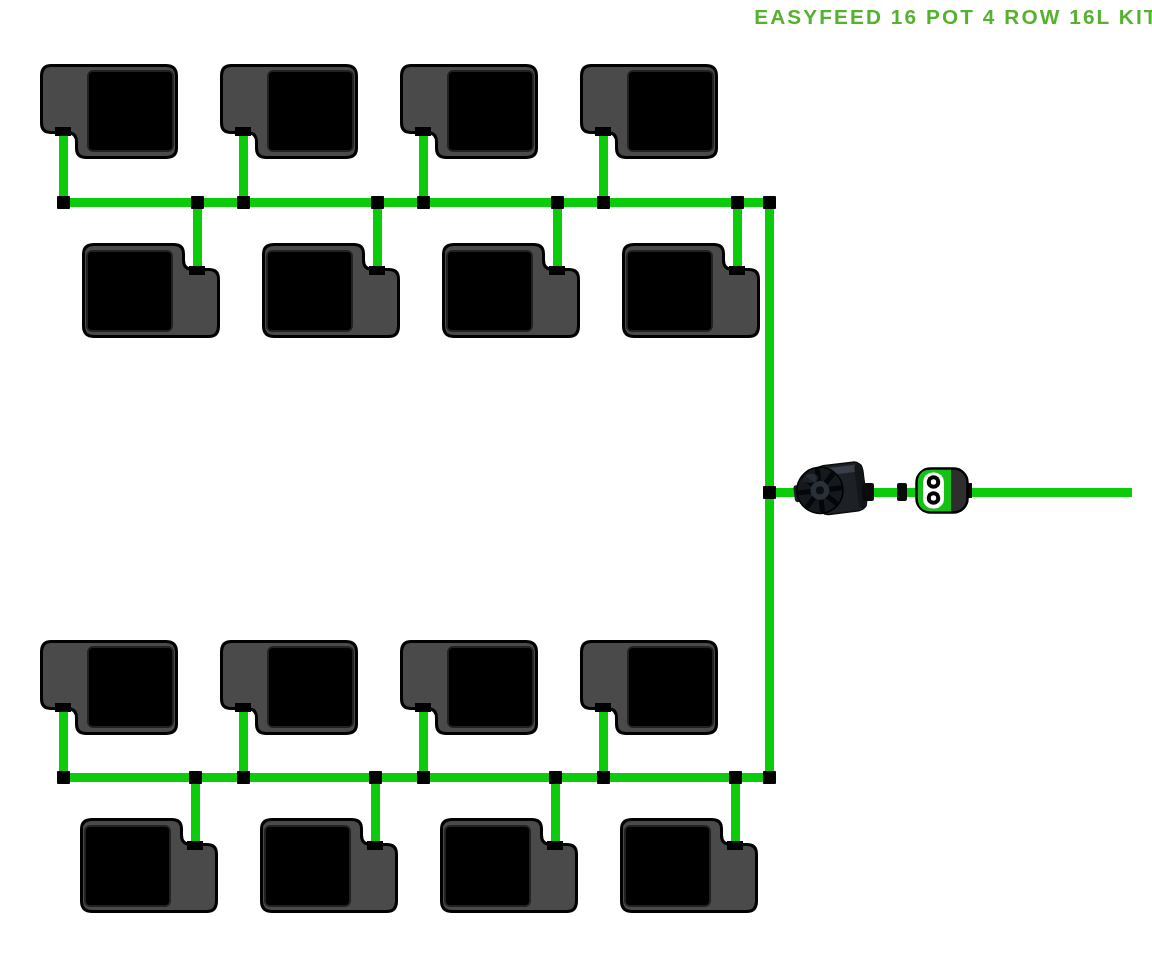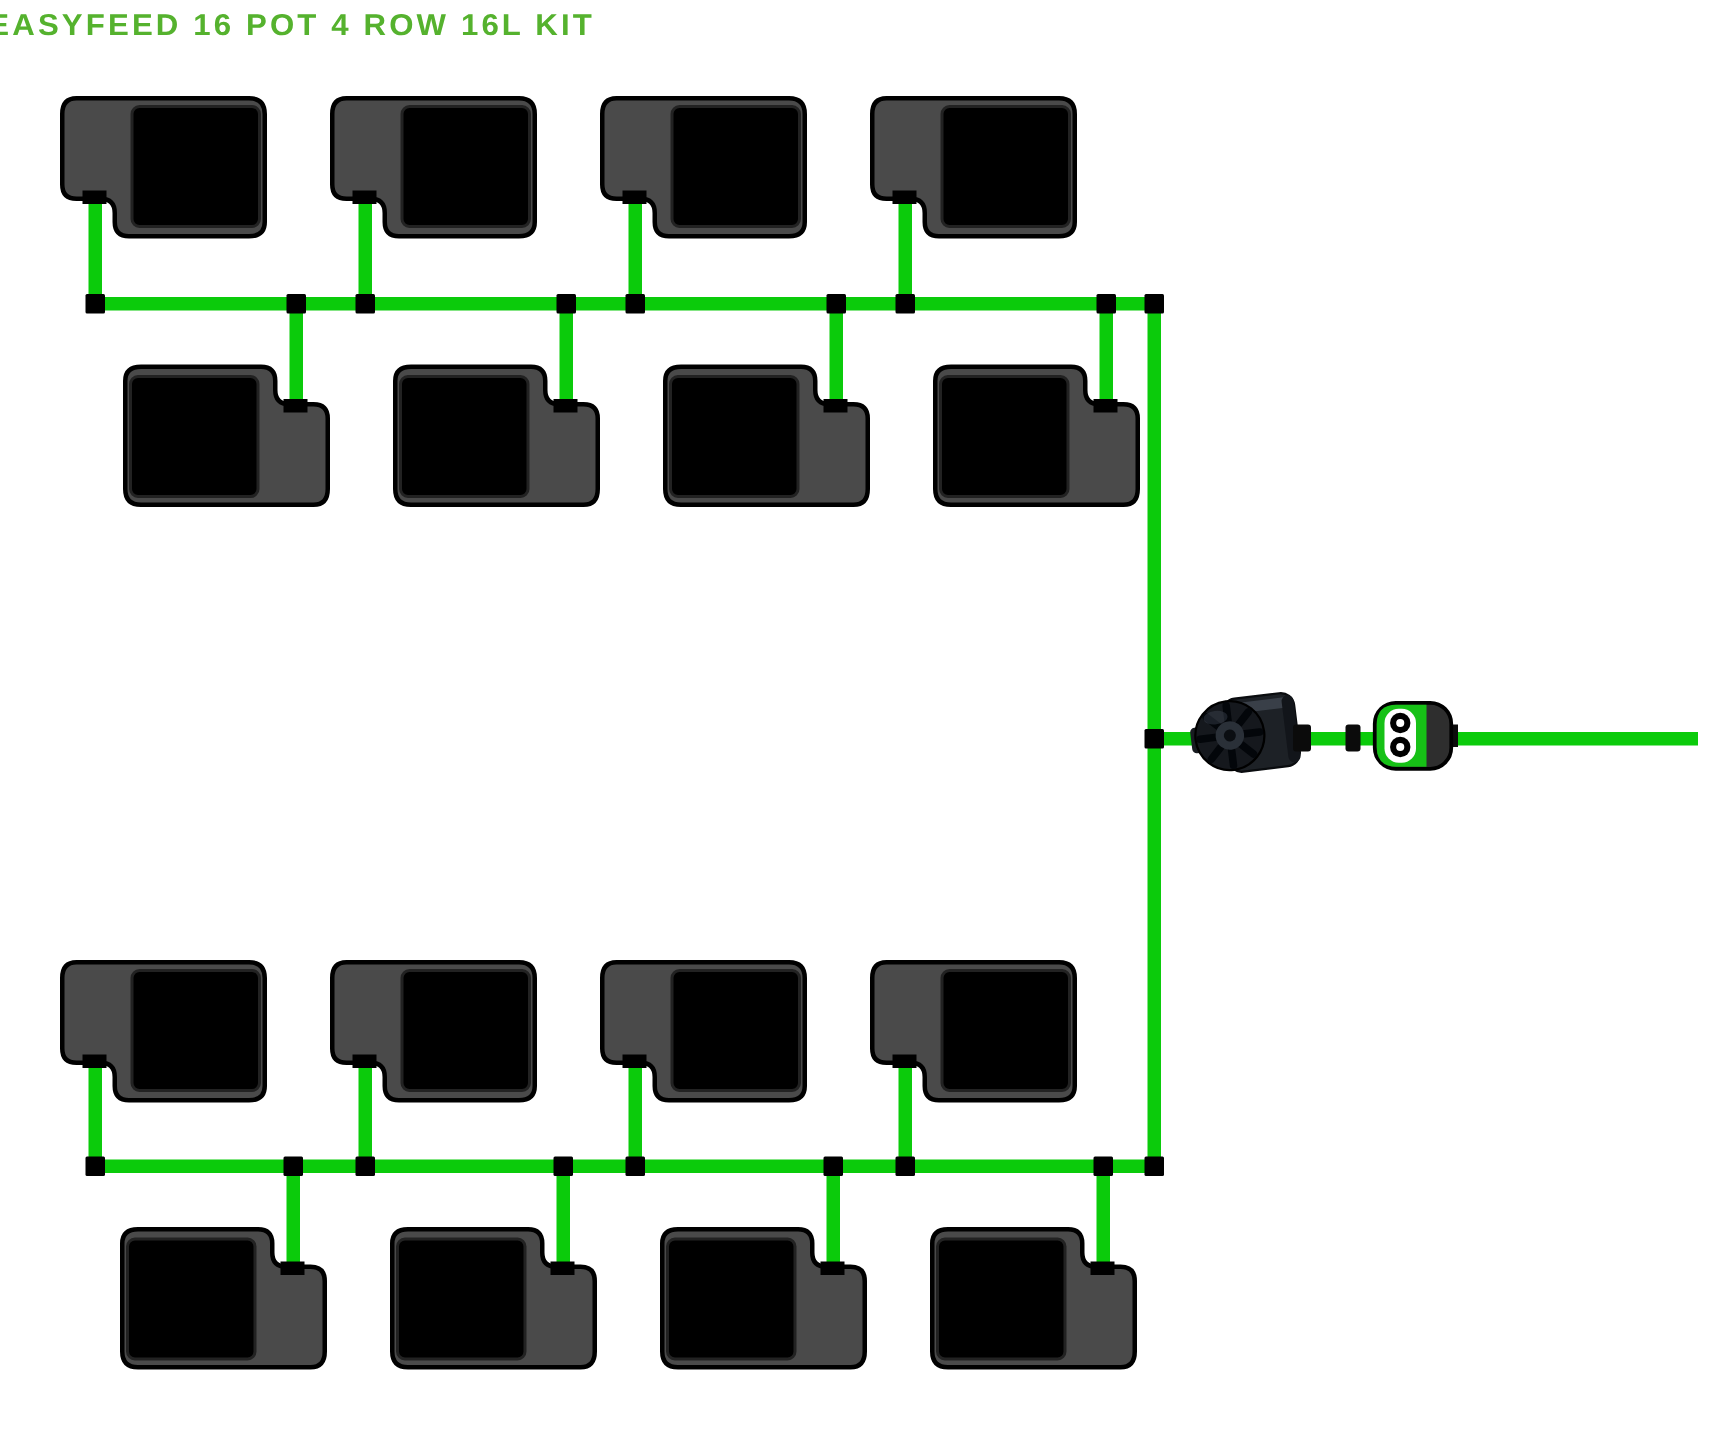--- a/index.html
+++ b/index.html
@@ -1,17 +1,17 @@
 <!DOCTYPE html>
 <html style="--bg: #ffffff; --pipe: #0bcb0b; --title: #55b22e; --tray: #4a4a4a; --pot: #000000; --line: #000000; --valve: #16c116;"><head>
 <meta charset="utf-8">
 <style>
   html,body{margin:0;padding:0;background:#fff;font-family:"Liberation Sans",sans-serif;}
   .stage{position:relative;overflow:hidden;background:var(--bg,#fff);}
-  .title{position:absolute;left:0;right:16px;top:6px;text-align:left;
+  .title{position:absolute;left:0;right:1px;top:6px;text-align:right;
          font-weight:700;font-size:20px;letter-spacing:2px;color:var(--title);
          text-transform:uppercase;}
   .title span{display:inline-block;transform:scaleX(1.04);}
   .pipe{position:absolute;background:var(--pipe);}
   .tee{position:absolute;background:#000;border-radius:1px;}
   .fitting{position:absolute;background:#0b0b0b;border-radius:2px;}
   .comp{position:absolute;overflow:visible;}
   svg.pot{position:absolute;overflow:visible;}
 </style>
 </head>

